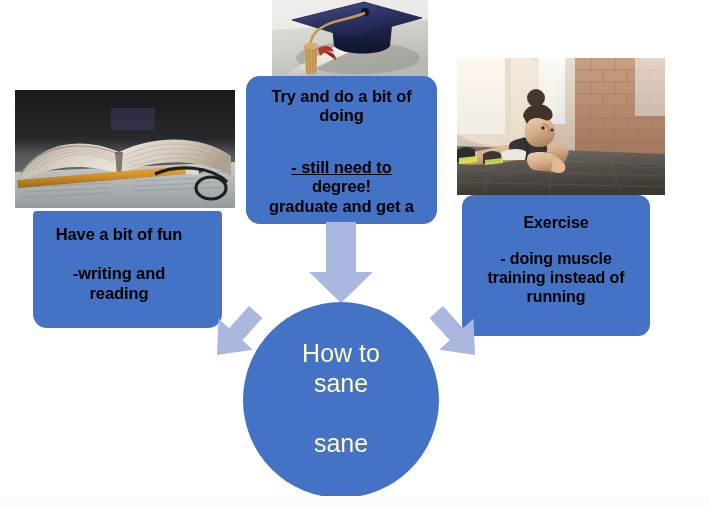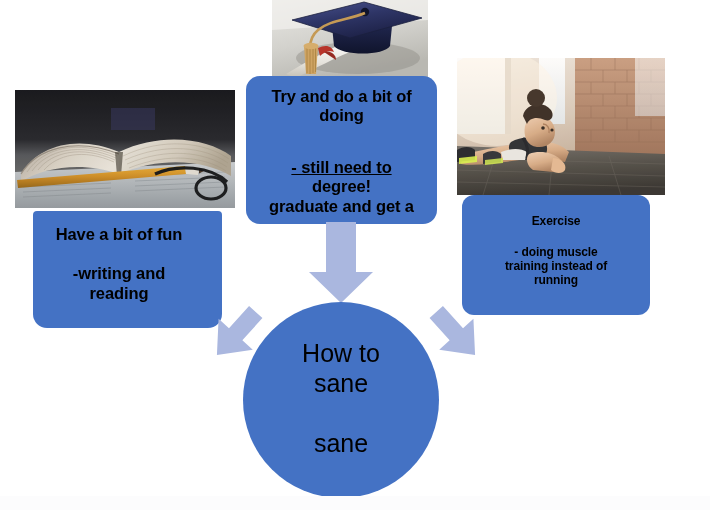--- a/index.html
+++ b/index.html
@@ -68,36 +68,36 @@
   #card-work {
     left: 246px; top: 76px;  width: 191px; height: 148px;
     border-radius: 14px;
     padding: 10px 9px 0 9px;
     font-size: 16.5px;
   }
   #card-work .t1 { margin-top: 1px; }
   #card-work .t2 { margin-top: 32px; text-decoration: underline; }
 
   #card-exercise {
-    left: 462px; top: 195px; width: 188px; height: 120px;
+    left: 462px; top: 195px; width: 188px; height: 141px;
     border-radius: 12px;
     padding: 15px 9px 0 9px;
-    font-size: 12px;
+    font-size: 16px;
   }
   #card-exercise .t1 { margin-top: 4px; }
   #card-exercise .t2 { margin-top: 17px; }
 
   
   #hub {
     position: absolute;
     left: 243px; top: 302px;
     width: 196px; height: 196px;
     border-radius: 50%;
     background: #4472C4;
-    color: #000000;
+    color: #fef9c3;
     display: flex;
     align-items: center;
     justify-content: center;
     text-align: center;
   }
   #hub .hub-text {
     font-size: 25px;
     line-height: 1.2;
     font-weight: normal;
     padding-bottom: 4px;

